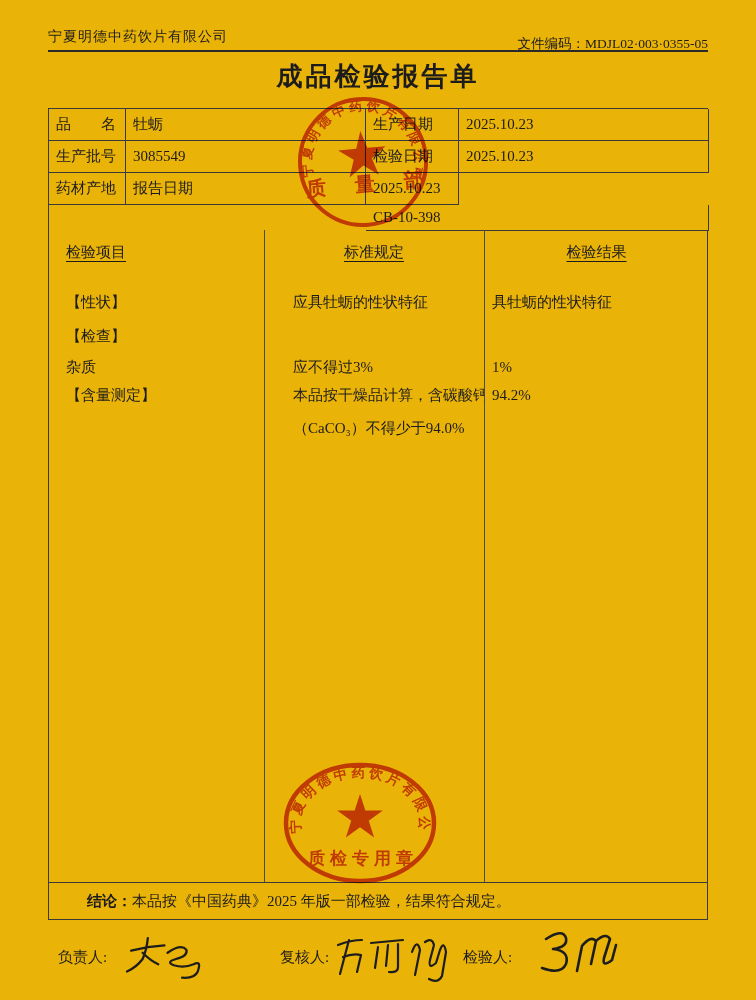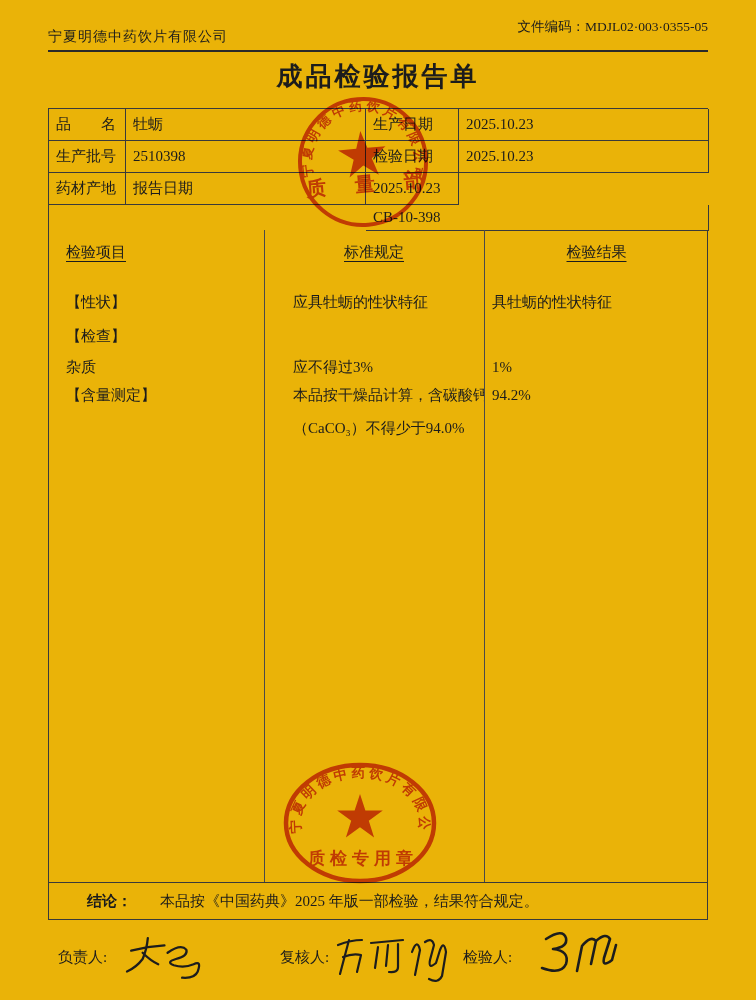--- a/index.html
+++ b/index.html
@@ -4,21 +4,21 @@
 <style>
   * { margin:0; padding:0; box-sizing:border-box; }
   html,body { background:#ffffff; }
   .page {
     position:relative; width:756px; height:1000px; background:#eab308;
     font-family:"Liberation Serif","DejaVu Serif",serif; color:#1c1c1c;
     overflow:hidden;
   }
   
   .company { position:absolute; left:48px; top:28px; font-size:14px; letter-spacing:1px; }
-  .doccode { position:absolute; right:48px; top:18px; font-size:13.5px; }
+  .doccode { position:absolute; right:48px; top:35px; font-size:13.5px; }
   .header-rule { position:absolute; left:48px; top:50px; width:660px; height:2px; background:#2a2a2a; }
   .title { position:absolute; left:0; top:59px; width:100%; text-align:center;
            font-size:26px; font-weight:bold; letter-spacing:3px; }
   
   .info-table {
     position:absolute; left:48px; top:108px; width:660px;
     display:grid; grid-template-columns:77px 240px 93px 250px;
     grid-template-rows:32px 32px 32px 26px;
     border-top:1.5px solid #3a3a3a; border-left:1.5px solid #3a3a3a;
   }
@@ -44,21 +44,21 @@
   .c-item { padding-left:17px; }
   .c-std  { padding-left:29px; }
   .c-res  { padding-left:8px; }
   .rt-head { padding-top:12px; }
   .rt-head span { text-decoration:underline; text-underline-offset:4px;margin-top:16px; }
   .h-center { text-align:center; padding-left:0; }
   
   .conclusion {
     position:absolute; left:48px; top:883px; width:660px; height:37px;
     border:1.5px solid #3a3a3a; border-top:none;
-    display:flex; align-items:center; padding-left:38px; font-size:15px;gap:28px;
+    display:flex; align-items:center; padding-left:38px; font-size:15px;
   }
   .conclusion .c-label { font-weight:bold; }
   
   .sig-label { position:absolute; font-size:15px; }
   .sig-label.s1 { left:58px;  top:948px; }
   .sig-label.s2 { left:280px; top:948px; }
   .sig-label.s3 { left:463px; top:948px; }
   .sig-svg { position:absolute; }
   .sig-svg path { fill:none; stroke:#1d1d1d; stroke-linecap:round; stroke-linejoin:round; }
   
@@ -77,21 +77,21 @@
 
   <h1 class="title">成品检验报告单</h1>
 
   <div class="info-table">
     <div class="cell">品　　名</div>
     <div class="cell">牡蛎</div>
     <div class="cell">生产日期</div>
     <div class="cell">2025.10.23</div>
 
     <div class="cell">生产批号</div>
-    <div class="cell">2510398</div>
+    <div class="cell">3085549</div>
     <div class="cell">检验日期</div>
     <div class="cell">2025.10.23</div>
 
     <div class="cell">药材产地</div>
     <div class="cell">报告日期</div>
     <div class="cell">2025.10.23</div>
 
     <div class="cell span-right">CB-10-398</div>
   </div>
 

